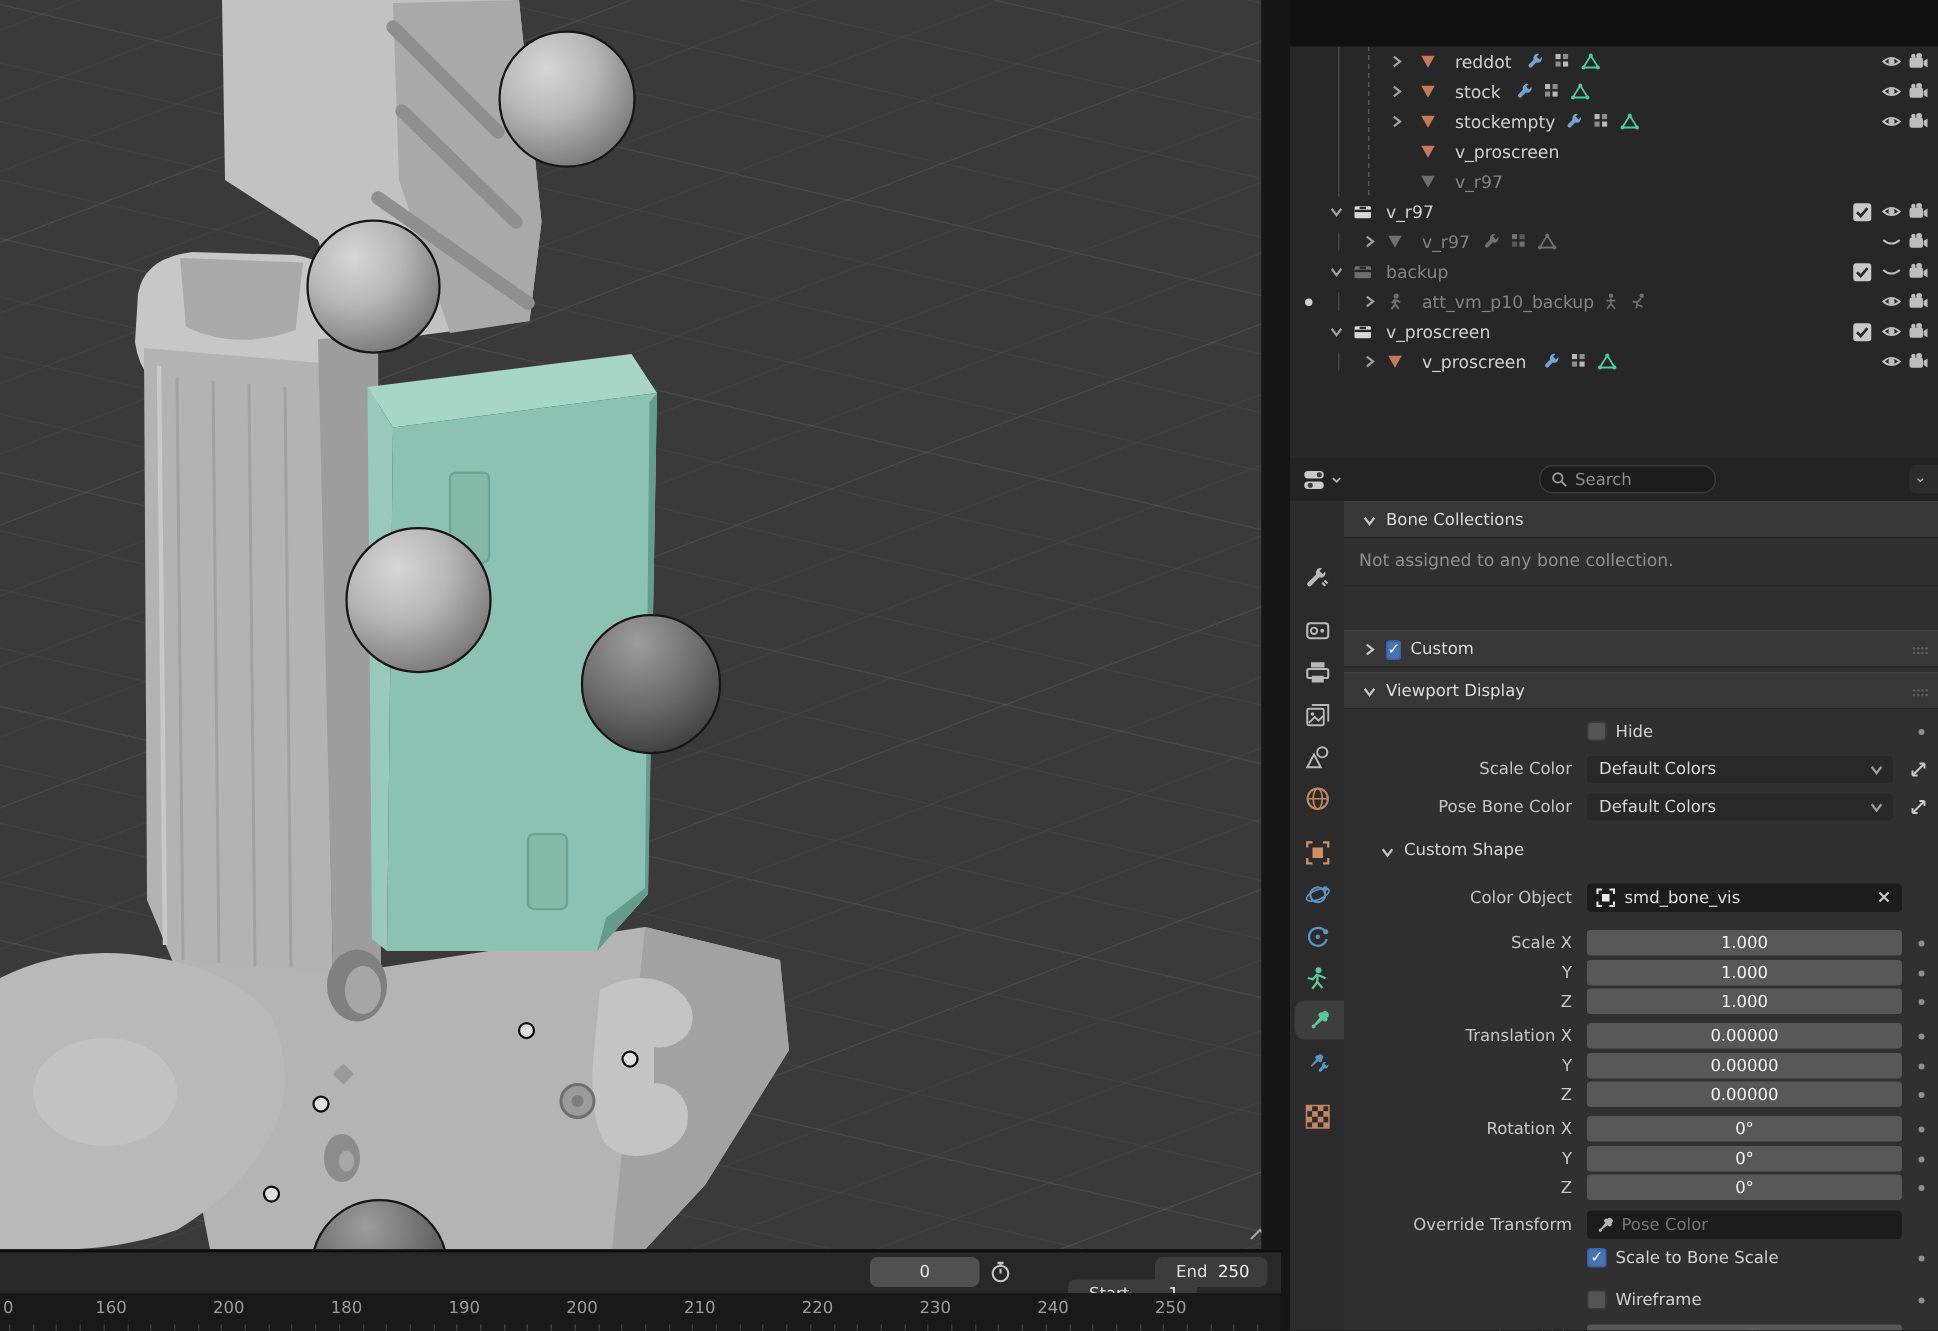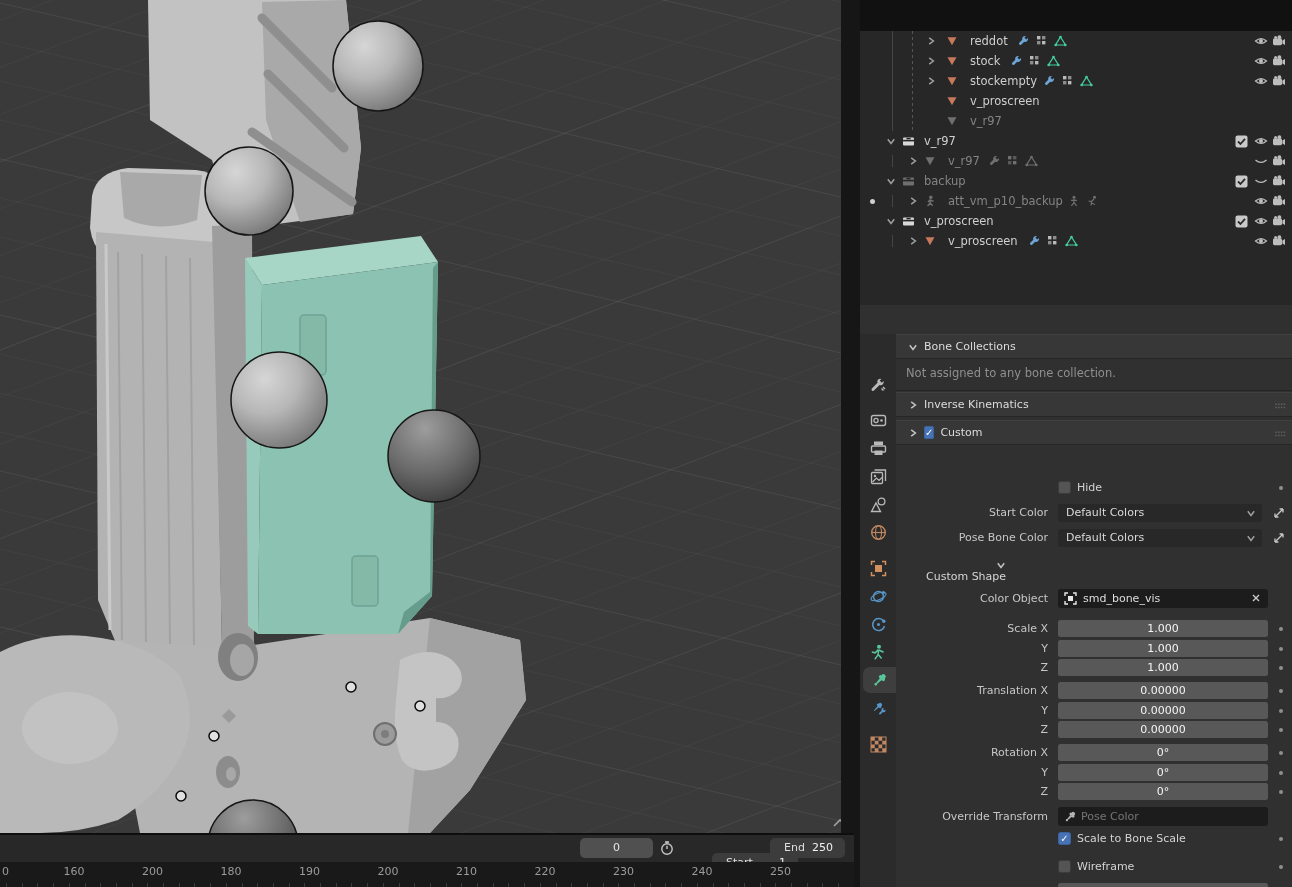--- a/index.html
+++ b/index.html
@@ -40,21 +40,21 @@
   #props-search span{color:#8d8d8d;margin-left:5px;}
   #props-opts{position:absolute;right:-4px;top:5px;width:20px;height:19px;background:#2c2c2c;border-radius:4px;color:#bdbdbd;text-align:left;padding-left:3px;line-height:18px;font-size:10px;}
   #editor-type-btn{position:absolute;left:8px;top:4px;width:32px;height:21px;display:flex;align-items:center;gap:2px;}
   #props-tabs{position:absolute;left:0;top:29px;width:36px;height:553px;background:#2b2b2b;}
   .ptab{position:absolute;left:0;width:36px;height:26px;display:flex;align-items:center;justify-content:center;}
   .ptab.active{left:3px;width:33px;background:#3e3e3e;border-radius:7px 0 0 7px;}
   #props-content{position:absolute;left:36px;top:29px;width:396px;height:449px;background:#303030;}
   .sec-strip{position:absolute;left:0;width:100%;height:25px;background:#373737;border-top:1px solid #404040;border-bottom:1px solid #262626;box-sizing:border-box;display:flex;align-items:center;padding-left:12px;color:#dcdcdc;}
   .sec-strip .t{margin-left:6px;}
   .grip{position:absolute;right:6px;top:9px;}
-  .subhead{position:absolute;left:24px;display:flex;align-items:flex-end;color:#d6d6d6;flex-direction:column;}
+  .subhead{position:absolute;left:24px;display:flex;align-items:flex-end;color:#d6d6d6;}
   .subhead .t{margin-left:6px;}
   .plabel{position:absolute;width:152px;text-align:right;color:#c6c6c6;line-height:17px;}
   .pfield{position:absolute;left:162px;width:210px;height:17px;background:#585858;border-radius:2.5px;color:#f4f4f4;text-align:center;line-height:17px;}
   .pdrop{position:absolute;left:162px;width:204px;height:18px;background:#282828;border-radius:3px;color:#d9d9d9;line-height:18px;padding-left:8px;box-sizing:border-box;}
   .pdrop .dchev{position:absolute;right:6px;top:4px;}
   .pdark{position:absolute;left:162px;width:210px;height:19px;background:#1c1c1c;border-radius:3px;color:#dedede;line-height:19px;display:flex;align-items:center;}
   .pdark .ph{color:#757575;}
   .adot{position:absolute;right:9px;width:4px;height:4px;border-radius:50%;background:#8f8f8f;}
   .cb{width:13px;height:13px;border-radius:2.5px;background:#545454;border:1px solid #3c3c3c;box-sizing:border-box;}
   .cb.on{background:#4772b3;border-color:#3a62a0;color:#fff;font-size:10px;line-height:11px;text-align:center;}
@@ -757,20 +757,41 @@
               <path d="M10.4 5.6 L13 4 V10 L10.4 8.4 Z" fill="#bdbdbd"></path>
               <circle cx="3.6" cy="2.4" r="1.5" fill="#bdbdbd"></circle>
               <circle cx="7.4" cy="2.2" r="1.9" fill="#bdbdbd"></circle>
             </svg>
           </span>
         </div>
       </div>
   </div>
 
   <div id="props">
+    <div id="props-header">
+      <div id="editor-type-btn">
+        <svg width="17" height="16" viewBox="0 0 16 16">
+          <rect x="1" y="2" width="13" height="5" rx="2.5" fill="#c9c9c9"></rect>
+            <circle cx="11" cy="4.5" r="1.7" fill="#3c3c3c"></circle>
+          <rect x="1" y="9" width="13" height="5" rx="2.5" fill="#c9c9c9"></rect>
+            <circle cx="5" cy="11.5" r="1.7" fill="#3c3c3c"></circle>
+        </svg>
+        <svg width="8" height="8" viewBox="0 0 10 10">
+            <polyline points="2,3.5 5,6.5 8,3.5" fill="none" stroke="#b5b5b5" stroke-width="1.5"></polyline>
+          </svg>
+      </div>
+      <div id="props-search">
+        <svg width="11" height="11" viewBox="0 0 12 12">
+            <circle cx="5" cy="5" r="3.4" fill="none" stroke="#9a9a9a" stroke-width="1.4"></circle>
+            <line x1="7.6" y1="7.6" x2="11" y2="11" stroke="#9a9a9a" stroke-width="1.4"></line>
+          </svg>
+        <span>Search</span>
+      </div>
+      <div id="props-opts">⌄</div>
+    </div>
     <div id="props-tabs">
         <div class="ptab" style="top:38px">
           <svg class="ic" width="17" height="17" viewBox="0 0 17 17">
             <path d="M13.5 4a3 3 0 0 1-3.9 3.9L4.2 13.3a1.5 1.5 0 1 1-2.1-2.1L7.5 5.8A3 3 0 0 1 11.4 1.9L9.7 3.6l2.1 2.1z" fill="#b9b9b9"></path>
             <path d="M13 10 L15 12 M11.5 11.5 L13.5 13.5" stroke="#b9b9b9" stroke-width="1.5"></path>
           </svg>
         </div>
         <div class="ptab" style="top:73px">
           <svg class="ic" width="17" height="17" viewBox="0 0 17 17">
             <rect x="1.5" y="3.5" width="14" height="10" rx="2" fill="none" stroke="#b9b9b9" stroke-width="1.4"></rect>
@@ -870,63 +891,63 @@
       </div>
     <div id="props-content">
         <div class="sec-strip" style="top:0">
           <svg class="ic" width="10" height="10" viewBox="0 0 10 10">
             <polyline points="1.8,3.2 5,7.4 8.2,3.2" fill="none" stroke="#c4c4c4" stroke-width="1.5"></polyline>
           </svg>
           <span class="t">Bone Collections</span>
         </div>
         <div class="notassigned" style="top:32px">Not assigned to any bone collection.</div>
         <div class="muted-sep" style="top:56px"></div>
-        <div class="sec-strip" style="top:58px">
-          <svg class="ic" width="10" height="10" viewBox="0 0 10 10">
-            <polyline points="3.2,1.8 7.4,5 3.2,8.2" fill="none" stroke="#c4c4c4" stroke-width="1.5"></polyline>
-          </svg>
-          <span class="t">Inverse Kinematics</span>
-          <span class="grip">
-            <svg class="ic" width="12" height="8" viewBox="0 0 12 8">
-              <circle cx="2" cy="2.2" r="0.9" fill="#5c5c5c"></circle>
-              <circle cx="4.8" cy="2.2" r="0.9" fill="#5c5c5c"></circle>
-              <circle cx="7.6" cy="2.2" r="0.9" fill="#5c5c5c"></circle>
-              <circle cx="10.399999999999999" cy="2.2" r="0.9" fill="#5c5c5c"></circle>
-              <circle cx="2" cy="5.4" r="0.9" fill="#5c5c5c"></circle>
-              <circle cx="4.8" cy="5.4" r="0.9" fill="#5c5c5c"></circle>
-              <circle cx="7.6" cy="5.4" r="0.9" fill="#5c5c5c"></circle>
-              <circle cx="10.399999999999999" cy="5.4" r="0.9" fill="#5c5c5c"></circle>
-            </svg>
-          </span>
-        </div>
         <div class="sec-strip" style="top:86px">
           <svg class="ic" width="10" height="10" viewBox="0 0 10 10">
             <polyline points="3.2,1.8 7.4,5 3.2,8.2" fill="none" stroke="#c4c4c4" stroke-width="1.5"></polyline>
           </svg>
           <span style="margin-left:6px"><span class="cb on">✓</span></span>
           <span class="t">Custom</span>
           <span class="grip">
             <svg class="ic" width="12" height="8" viewBox="0 0 12 8">
               <circle cx="2" cy="2.2" r="0.9" fill="#5c5c5c"></circle>
               <circle cx="4.8" cy="2.2" r="0.9" fill="#5c5c5c"></circle>
               <circle cx="7.6" cy="2.2" r="0.9" fill="#5c5c5c"></circle>
               <circle cx="10.399999999999999" cy="2.2" r="0.9" fill="#5c5c5c"></circle>
               <circle cx="2" cy="5.4" r="0.9" fill="#5c5c5c"></circle>
               <circle cx="4.8" cy="5.4" r="0.9" fill="#5c5c5c"></circle>
               <circle cx="7.6" cy="5.4" r="0.9" fill="#5c5c5c"></circle>
               <circle cx="10.399999999999999" cy="5.4" r="0.9" fill="#5c5c5c"></circle>
             </svg>
           </span>
         </div>
+        <div class="sec-strip" style="top:114px">
+          <svg class="ic" width="10" height="10" viewBox="0 0 10 10">
+            <polyline points="1.8,3.2 5,7.4 8.2,3.2" fill="none" stroke="#c4c4c4" stroke-width="1.5"></polyline>
+          </svg>
+          <span class="t">Viewport Display</span>
+          <span class="grip">
+            <svg class="ic" width="12" height="8" viewBox="0 0 12 8">
+              <circle cx="2" cy="2.2" r="0.9" fill="#5c5c5c"></circle>
+              <circle cx="4.8" cy="2.2" r="0.9" fill="#5c5c5c"></circle>
+              <circle cx="7.6" cy="2.2" r="0.9" fill="#5c5c5c"></circle>
+              <circle cx="10.399999999999999" cy="2.2" r="0.9" fill="#5c5c5c"></circle>
+              <circle cx="2" cy="5.4" r="0.9" fill="#5c5c5c"></circle>
+              <circle cx="4.8" cy="5.4" r="0.9" fill="#5c5c5c"></circle>
+              <circle cx="7.6" cy="5.4" r="0.9" fill="#5c5c5c"></circle>
+              <circle cx="10.399999999999999" cy="5.4" r="0.9" fill="#5c5c5c"></circle>
+            </svg>
+          </span>
+        </div>
         <div class="cbrow" style="left:162px;top:147px">
           <span class="cb"></span>
           <span>Hide</span>
         </div>
         <span class="adot" style="top:152px"></span>
-        <div class="plabel" style="top:170px">Start Color</div>
+        <div class="plabel" style="top:170px">Scale Color</div>
         <div class="pdrop" style="top:170px">Default Colors<span class="dchev">
             <svg class="ic" width="10" height="10" viewBox="0 0 10 10">
               <polyline points="1.8,3.2 5,7.4 8.2,3.2" fill="none" stroke="#9f9f9f" stroke-width="1.5"></polyline>
             </svg>
           </span></div>
         <span class="swapbtn" style="top:170px">
           <svg class="ic" width="14" height="14" viewBox="0 0 14 14">
             <path d="M3 11 L11 3 M11 3 L7.6 3 M11 3 L11 6.4" stroke="#c9c9c9" stroke-width="1.3" fill="none"></path>
             <path d="M3 11 L6.4 11 M3 11 L3 7.6" stroke="#c9c9c9" stroke-width="1.3" fill="none"></path>
           </svg>

